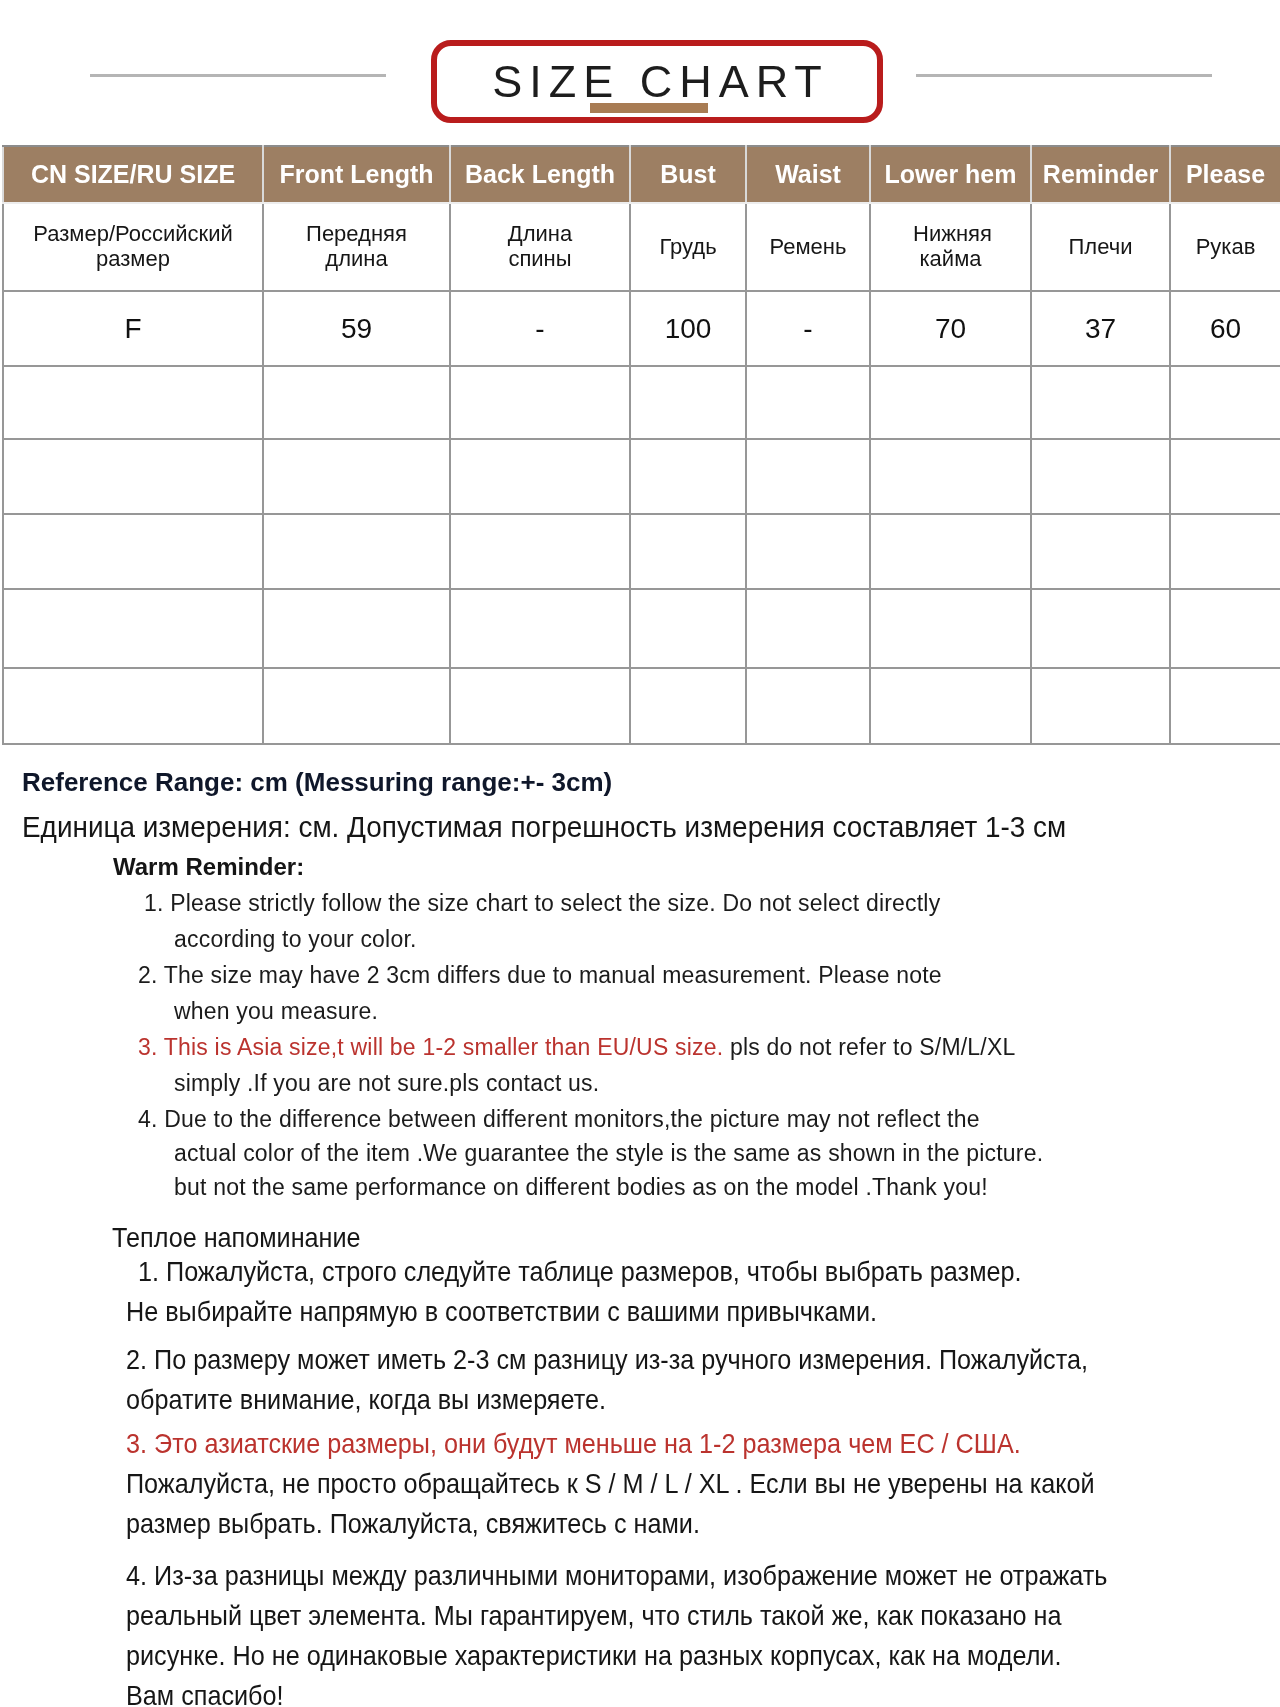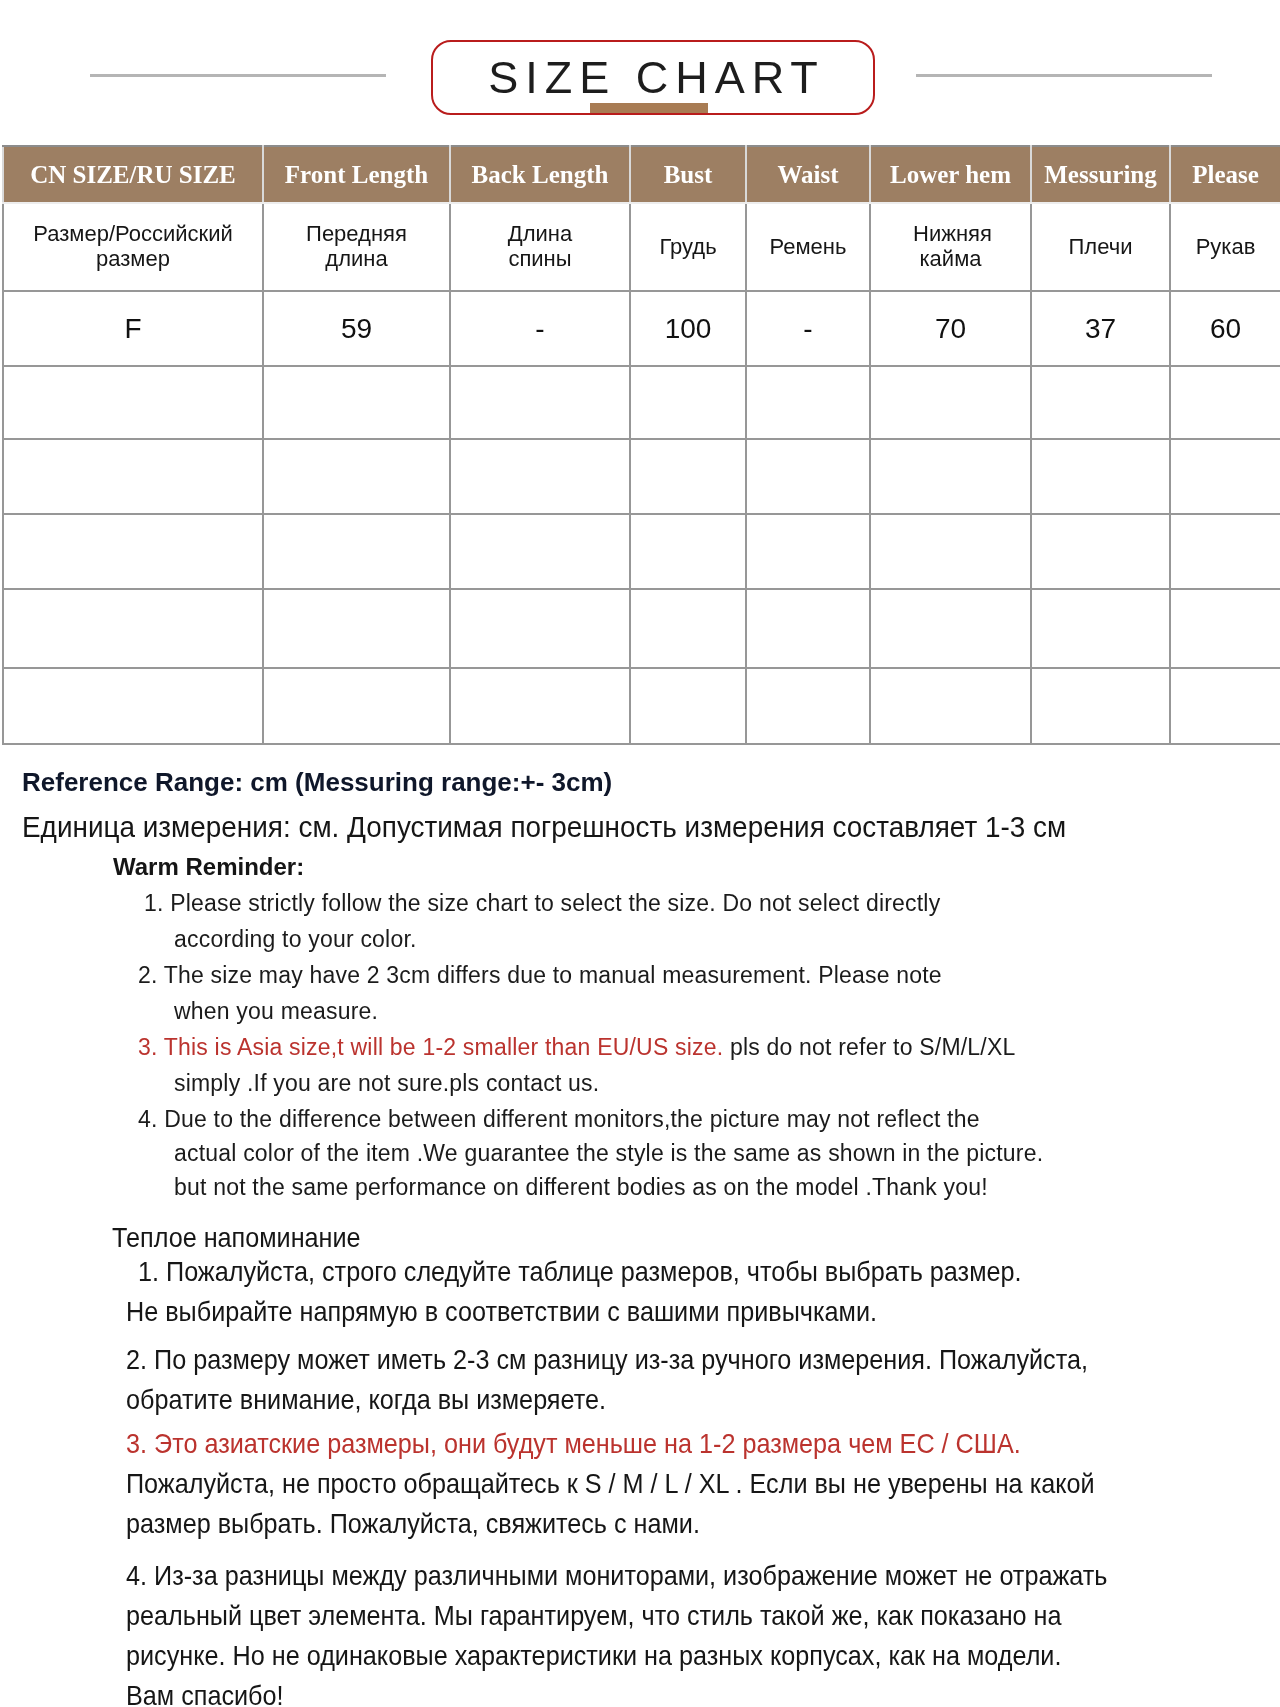--- a/index.html
+++ b/index.html
@@ -7,39 +7,39 @@
     position:relative; width:1280px; height:1707px; background:#ffffff;
     font-family:"Liberation Sans", sans-serif; color:#1c1c1c; overflow:hidden;
   }
 
   
   .hline { position:absolute; top:74px; height:3px; background:#b5b5b5; }
   .hline-l { left:90px;  width:296px; }
   .hline-r { left:916px; width:296px; }
   .title-box {
     position:absolute; left:431px; top:40px; width:440px; height:71px;
-    border:2px solid #b91c1c; border-radius:20px; background:#fff;
+    border:6px solid #b91c1c; border-radius:20px; background:#fff;
     display:flex; align-items:center; justify-content:center;
   }
   .title-text { font-size:45px; letter-spacing:7px; padding-left:7px; color:#1d1d1d; white-space:nowrap; }
   .title-bar { position:absolute; left:590px; top:103px; width:118px; height:10px; background:#a87c54; }
 
   
   .size-table {
     position:absolute; left:2px; top:145px; width:1278px;
     border-collapse:collapse; table-layout:fixed;
     border:2px solid #7c7c7c;
   }
   .size-table td, .size-table th { border:2px solid #979797; text-align:center; vertical-align:middle; padding:0; overflow:hidden; }
   th.hd {
     background:#9d7f63; color:#ffffff; font-size:25px; font-weight:700;
     border-left:2px solid #d9d9d9; border-right:2px solid #d9d9d9;
     border-top:2px solid #8c8c8c; border-bottom:2px solid #ededed;
   }
-  .r-hd   { height:57px;font-family:Liberation Serif, serif; }
+  .r-hd   { height:57px; }
   .r-ru   { height:88px; }
   .r-data { height:75px; }
   .r-e1 { height:73px; } .r-e2 { height:75px; } .r-e3 { height:75px; }
   .r-e4 { height:79px; } .r-e5 { height:76px; }
   td.ru-cell   { font-size:22px; line-height:1.12; color:#161616; }
   td.pad-wrap  { padding:0 30px; }
   td.pad-wrap6 { padding:0 42px; }
   td.first-col { padding:0 2px; }
   td.data-cell { font-size:28px; color:#111; }
 
@@ -79,21 +79,21 @@
         <col style="width:111px">
     </colgroup>
     <tbody>
         <tr class="r-hd">
       <th class="hd">CN SIZE/RU SIZE</th>
       <th class="hd">Front Length</th>
       <th class="hd">Back Length</th>
       <th class="hd">Bust</th>
       <th class="hd">Waist</th>
       <th class="hd">Lower hem</th>
-      <th class="hd">Messuring</th>
+      <th class="hd">Reminder</th>
       <th class="hd">Please</th>
     </tr>
     <tr class="r-ru">
       <td class="ru-cell first-col">Размер/Российский размер</td>
       <td class="ru-cell pad-wrap">Передняя длина</td>
       <td class="ru-cell pad-wrap">Длина спины</td>
       <td class="ru-cell">Грудь</td>
       <td class="ru-cell">Ремень</td>
       <td class="ru-cell pad-wrap6">Нижняя кайма</td>
       <td class="ru-cell">Плечи</td>

